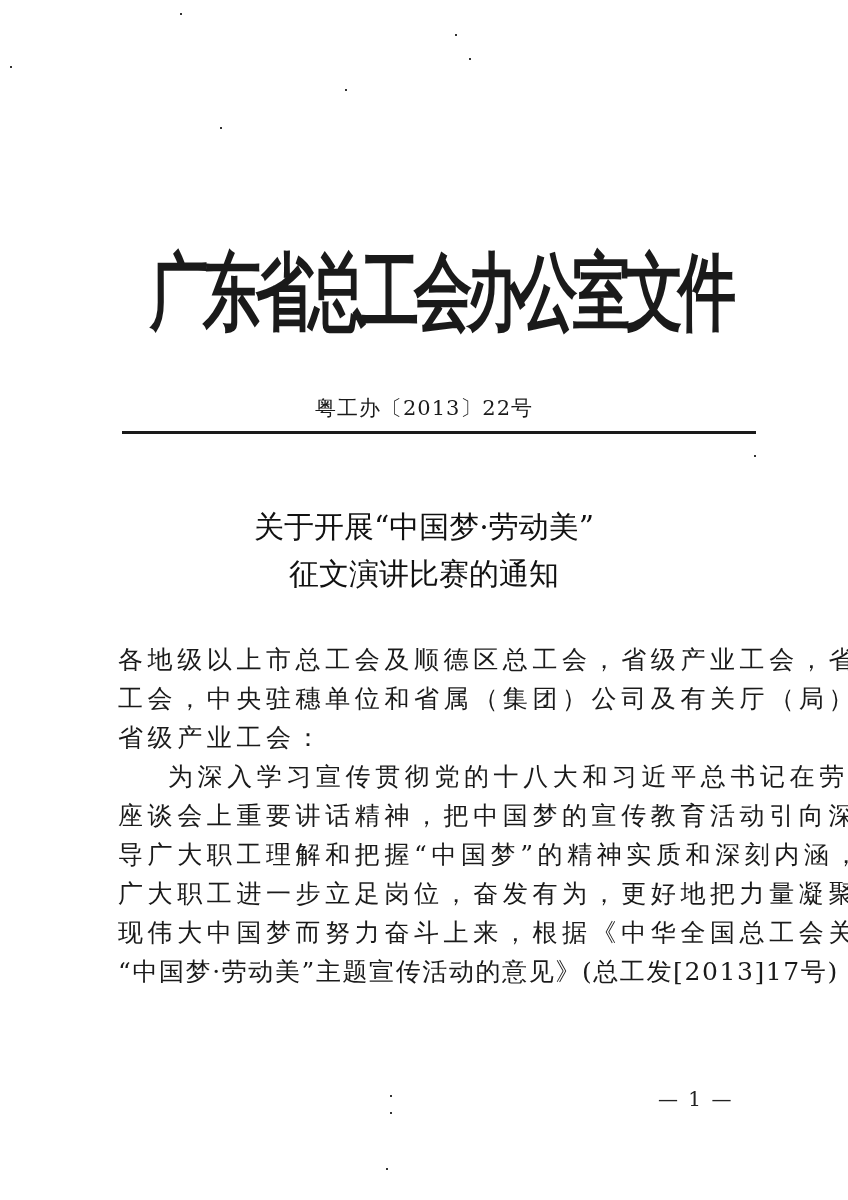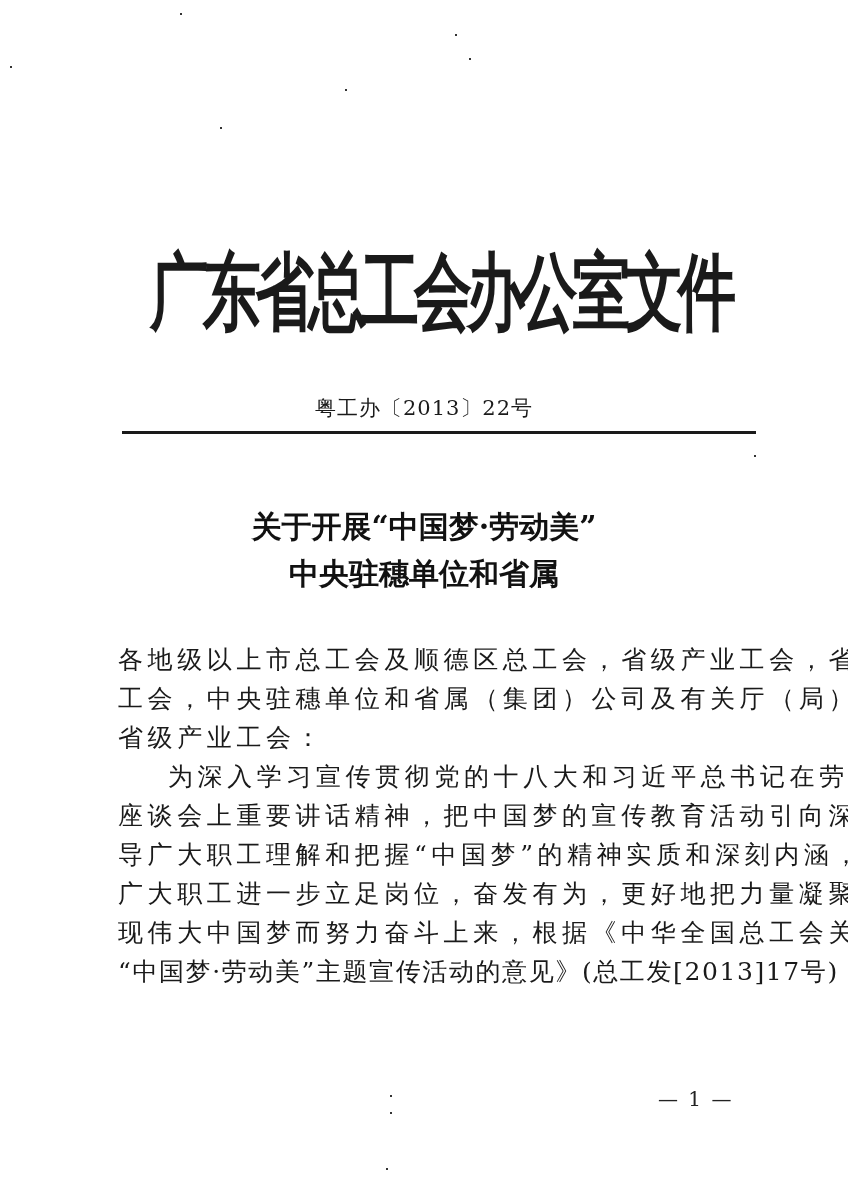--- a/index.html
+++ b/index.html
@@ -66,21 +66,21 @@
       height: 3px;
       background: #1a1a1a;
     }
     .notice-title {
       position: absolute;
       left: 0;
       width: 848px;
       top: 503px;
       text-align: center;
       font-family: "DejaVu Serif", "Liberation Serif", serif;
-      font-weight: bold;
+      font-weight: normal;
       font-size: 30px;
       line-height: 47px;
       color: #111;
     }
     .notice-title .line {
       display: block;
     }
     .body-text {
       position: absolute;
       left: 118px;
@@ -141,21 +141,21 @@
     <span>文</span>
     <span>件</span>
   </div>
 
   <div class="doc-number">粤工办〔2013〕22号</div>
 
   <div class="rule"></div>
 
   <div class="notice-title">
     <span class="line">关于开展“中国梦·劳动美”</span>
-    <span class="line">中央驻穗单位和省属</span>
+    <span class="line">征文演讲比赛的通知</span>
   </div>
 
   <div class="body-text">
     <span class="ln">各地级以上市总工会及顺德区总工会，省级产业工会，省直机关</span>
     <span class="ln">工会，中央驻穗单位和省属（集团）公司及有关厅（局）工会，</span>
     <span class="ln">省级产业工会：</span>
     <span class="ln indent">为深入学习宣传贯彻党的十八大和习近平总书记在劳动模范</span>
     <span class="ln">座谈会上重要讲话精神，把中国梦的宣传教育活动引向深入，引</span>
     <span class="ln">导广大职工理解和把握“中国梦”的精神实质和深刻内涵，激励</span>
     <span class="ln">广大职工进一步立足岗位，奋发有为，更好地把力量凝聚到为实</span>

